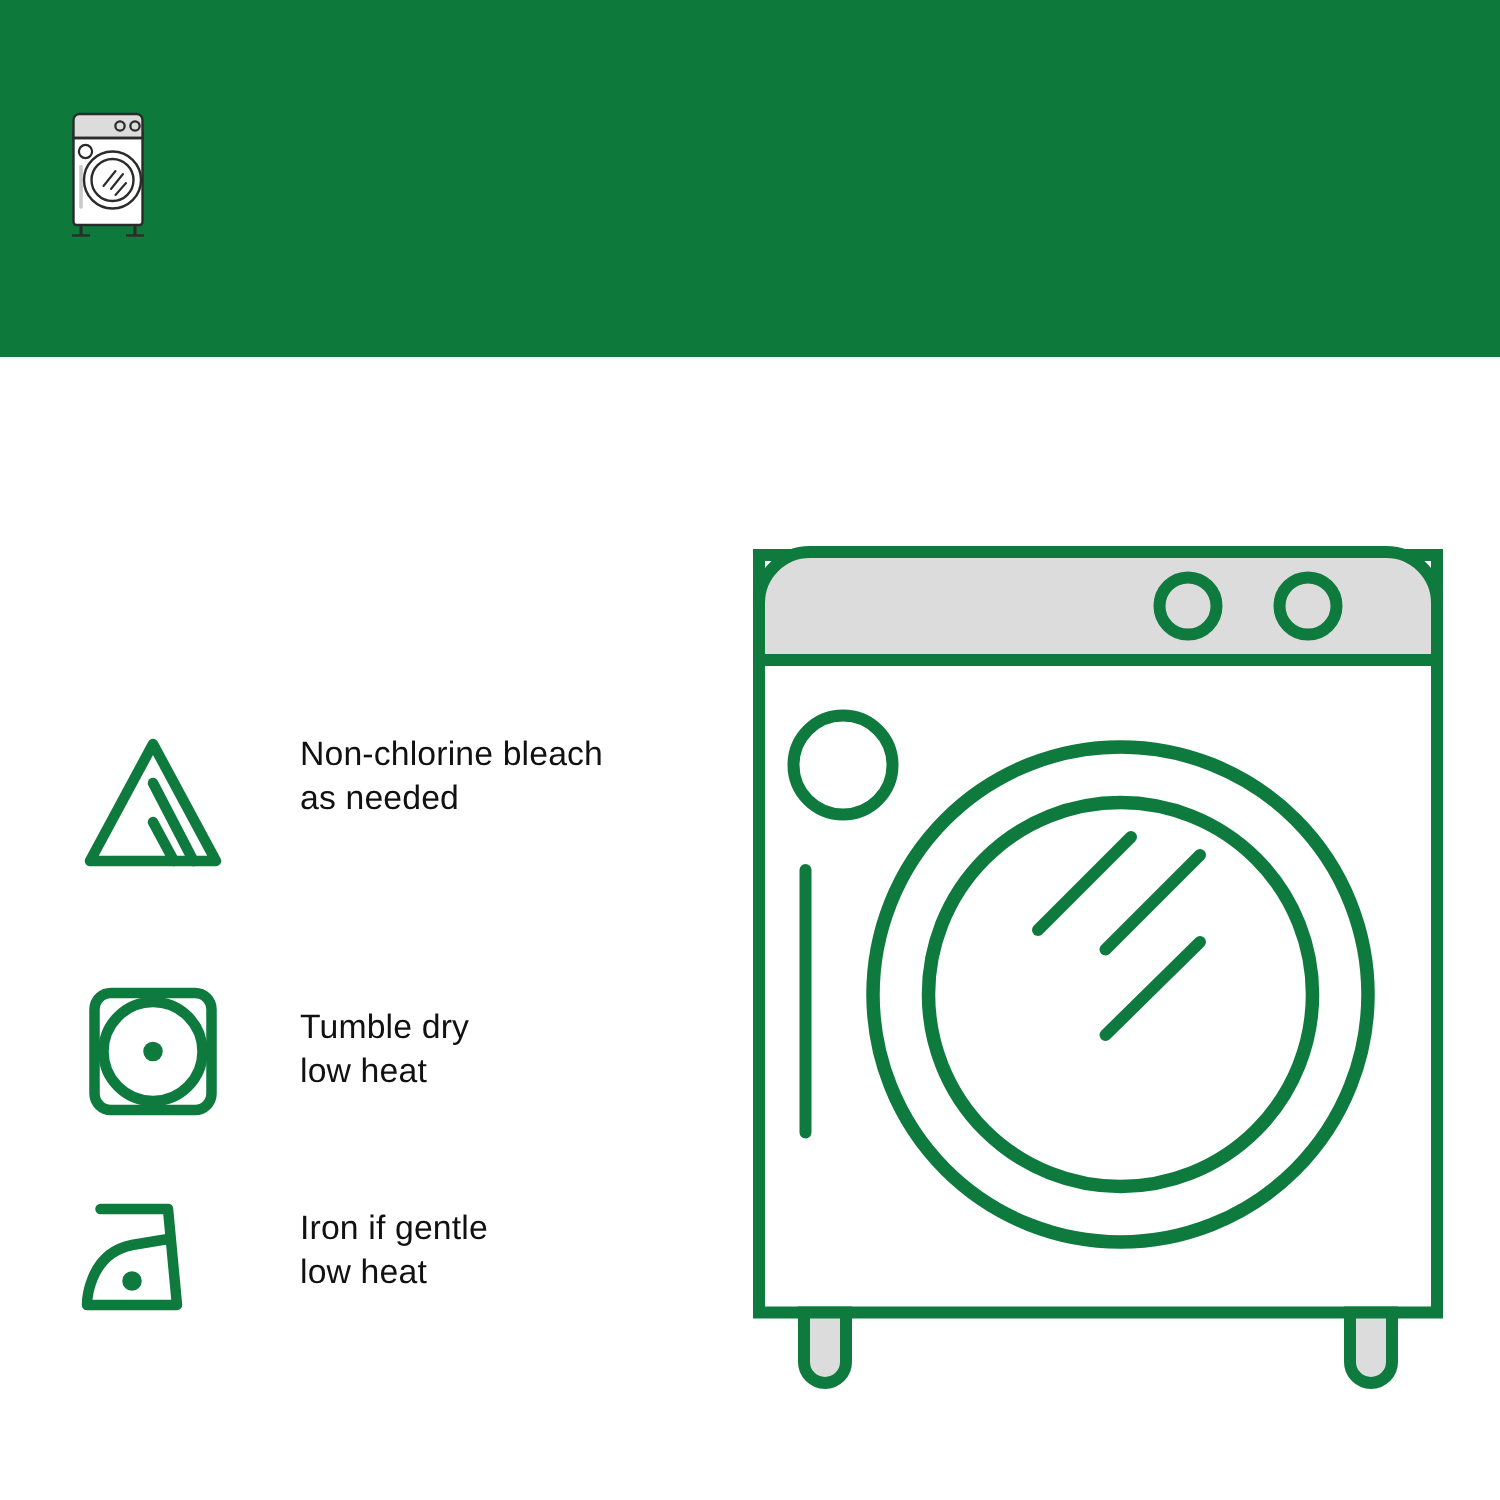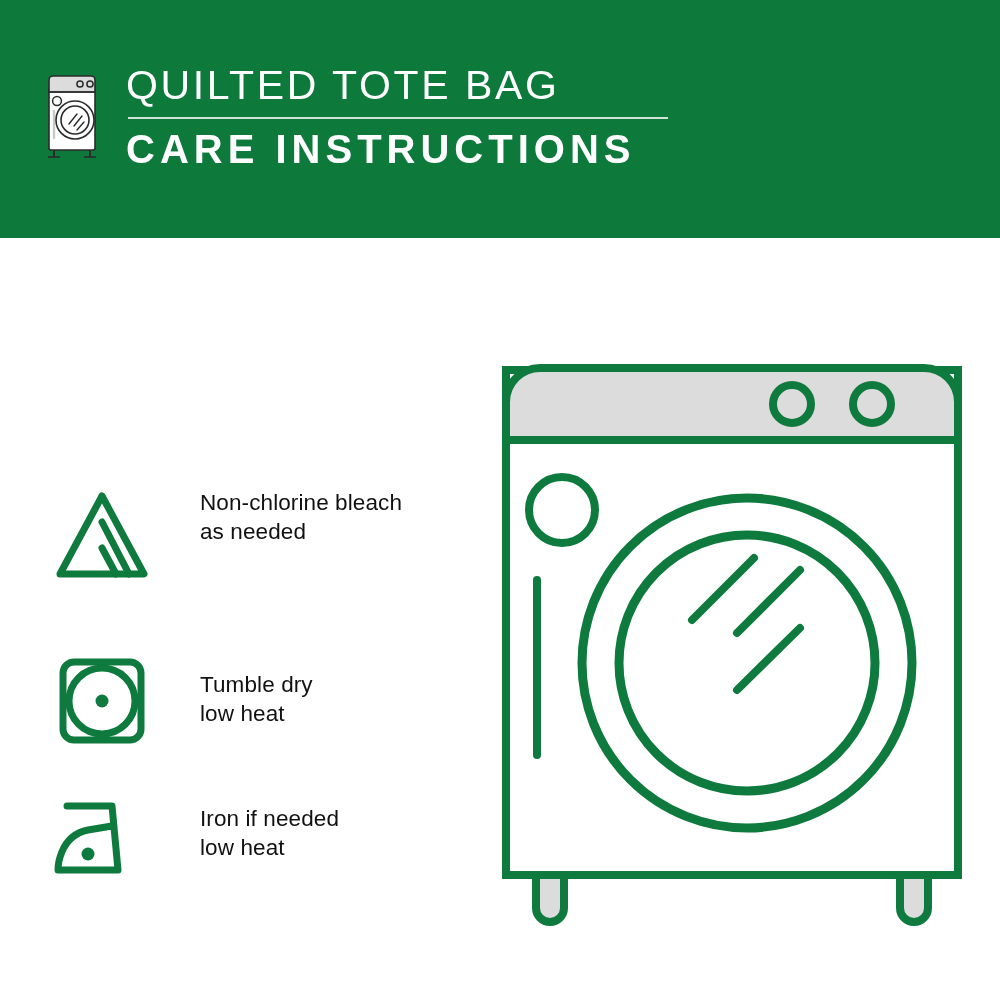--- a/index.html
+++ b/index.html
@@ -151,25 +151,20 @@
           <line x1="30" y1="58" x2="38" y2="48" stroke="#2b2b2b" stroke-width="1.4" stroke-linecap="round"></line>
           <line x1="33" y1="62" x2="40" y2="54" stroke="#2b2b2b" stroke-width="1.4" stroke-linecap="round"></line>
 
           <path d="M10 82 L10 89" stroke="#2b2b2b" stroke-width="2"></path>
           <path d="M46 82 L46 89" stroke="#2b2b2b" stroke-width="2"></path>
           <line x1="4" y1="89" x2="16" y2="89" stroke="#2b2b2b" stroke-width="1.6"></line>
           <line x1="40" y1="89" x2="52" y2="89" stroke="#2b2b2b" stroke-width="1.6"></line>
         </svg>
       </span>
 
-      <div class="title-block">
-        <div class="title-main">QUILTED TOTE BAG</div>
-        <div class="title-divider"></div>
-        <div class="title-sub">CARE INSTRUCTIONS</div>
-      </div>
 
     </div>
   </div>
 
   <div class="care-list">
 
     <div class="care-row care-row-0">
     </div>
 
     <div class="care-row care-row-1">
@@ -200,21 +195,21 @@
 
     <div class="care-row care-row-3">
       <span class="care-symbol">
         <svg viewBox="0 0 104 100" width="104" height="100" aria-hidden="true">
           <g fill="none" stroke="#0e7a3d" stroke-width="7" stroke-linecap="round" stroke-linejoin="round">
             <path d="M17 16 L62 16 L68 80 L8 80 C8 80 8 46 38 40 L62 36"></path>
           </g>
           <circle cx="38" cy="64" r="6.5" fill="#0e7a3d"></circle>
         </svg>
       </span>
-      <div class="care-text">Iron if needed
+      <div class="care-text">Iron if gentle
 low heat</div>
     </div>
 
   </div>
 
   <div class="machine-wrap">
     <svg viewBox="0 0 480 600" width="480" height="600" aria-hidden="true">
 
       <rect x="14" y="40" width="452" height="505" fill="#ffffff" stroke="#0e7a3d" stroke-width="8"></rect>
 

